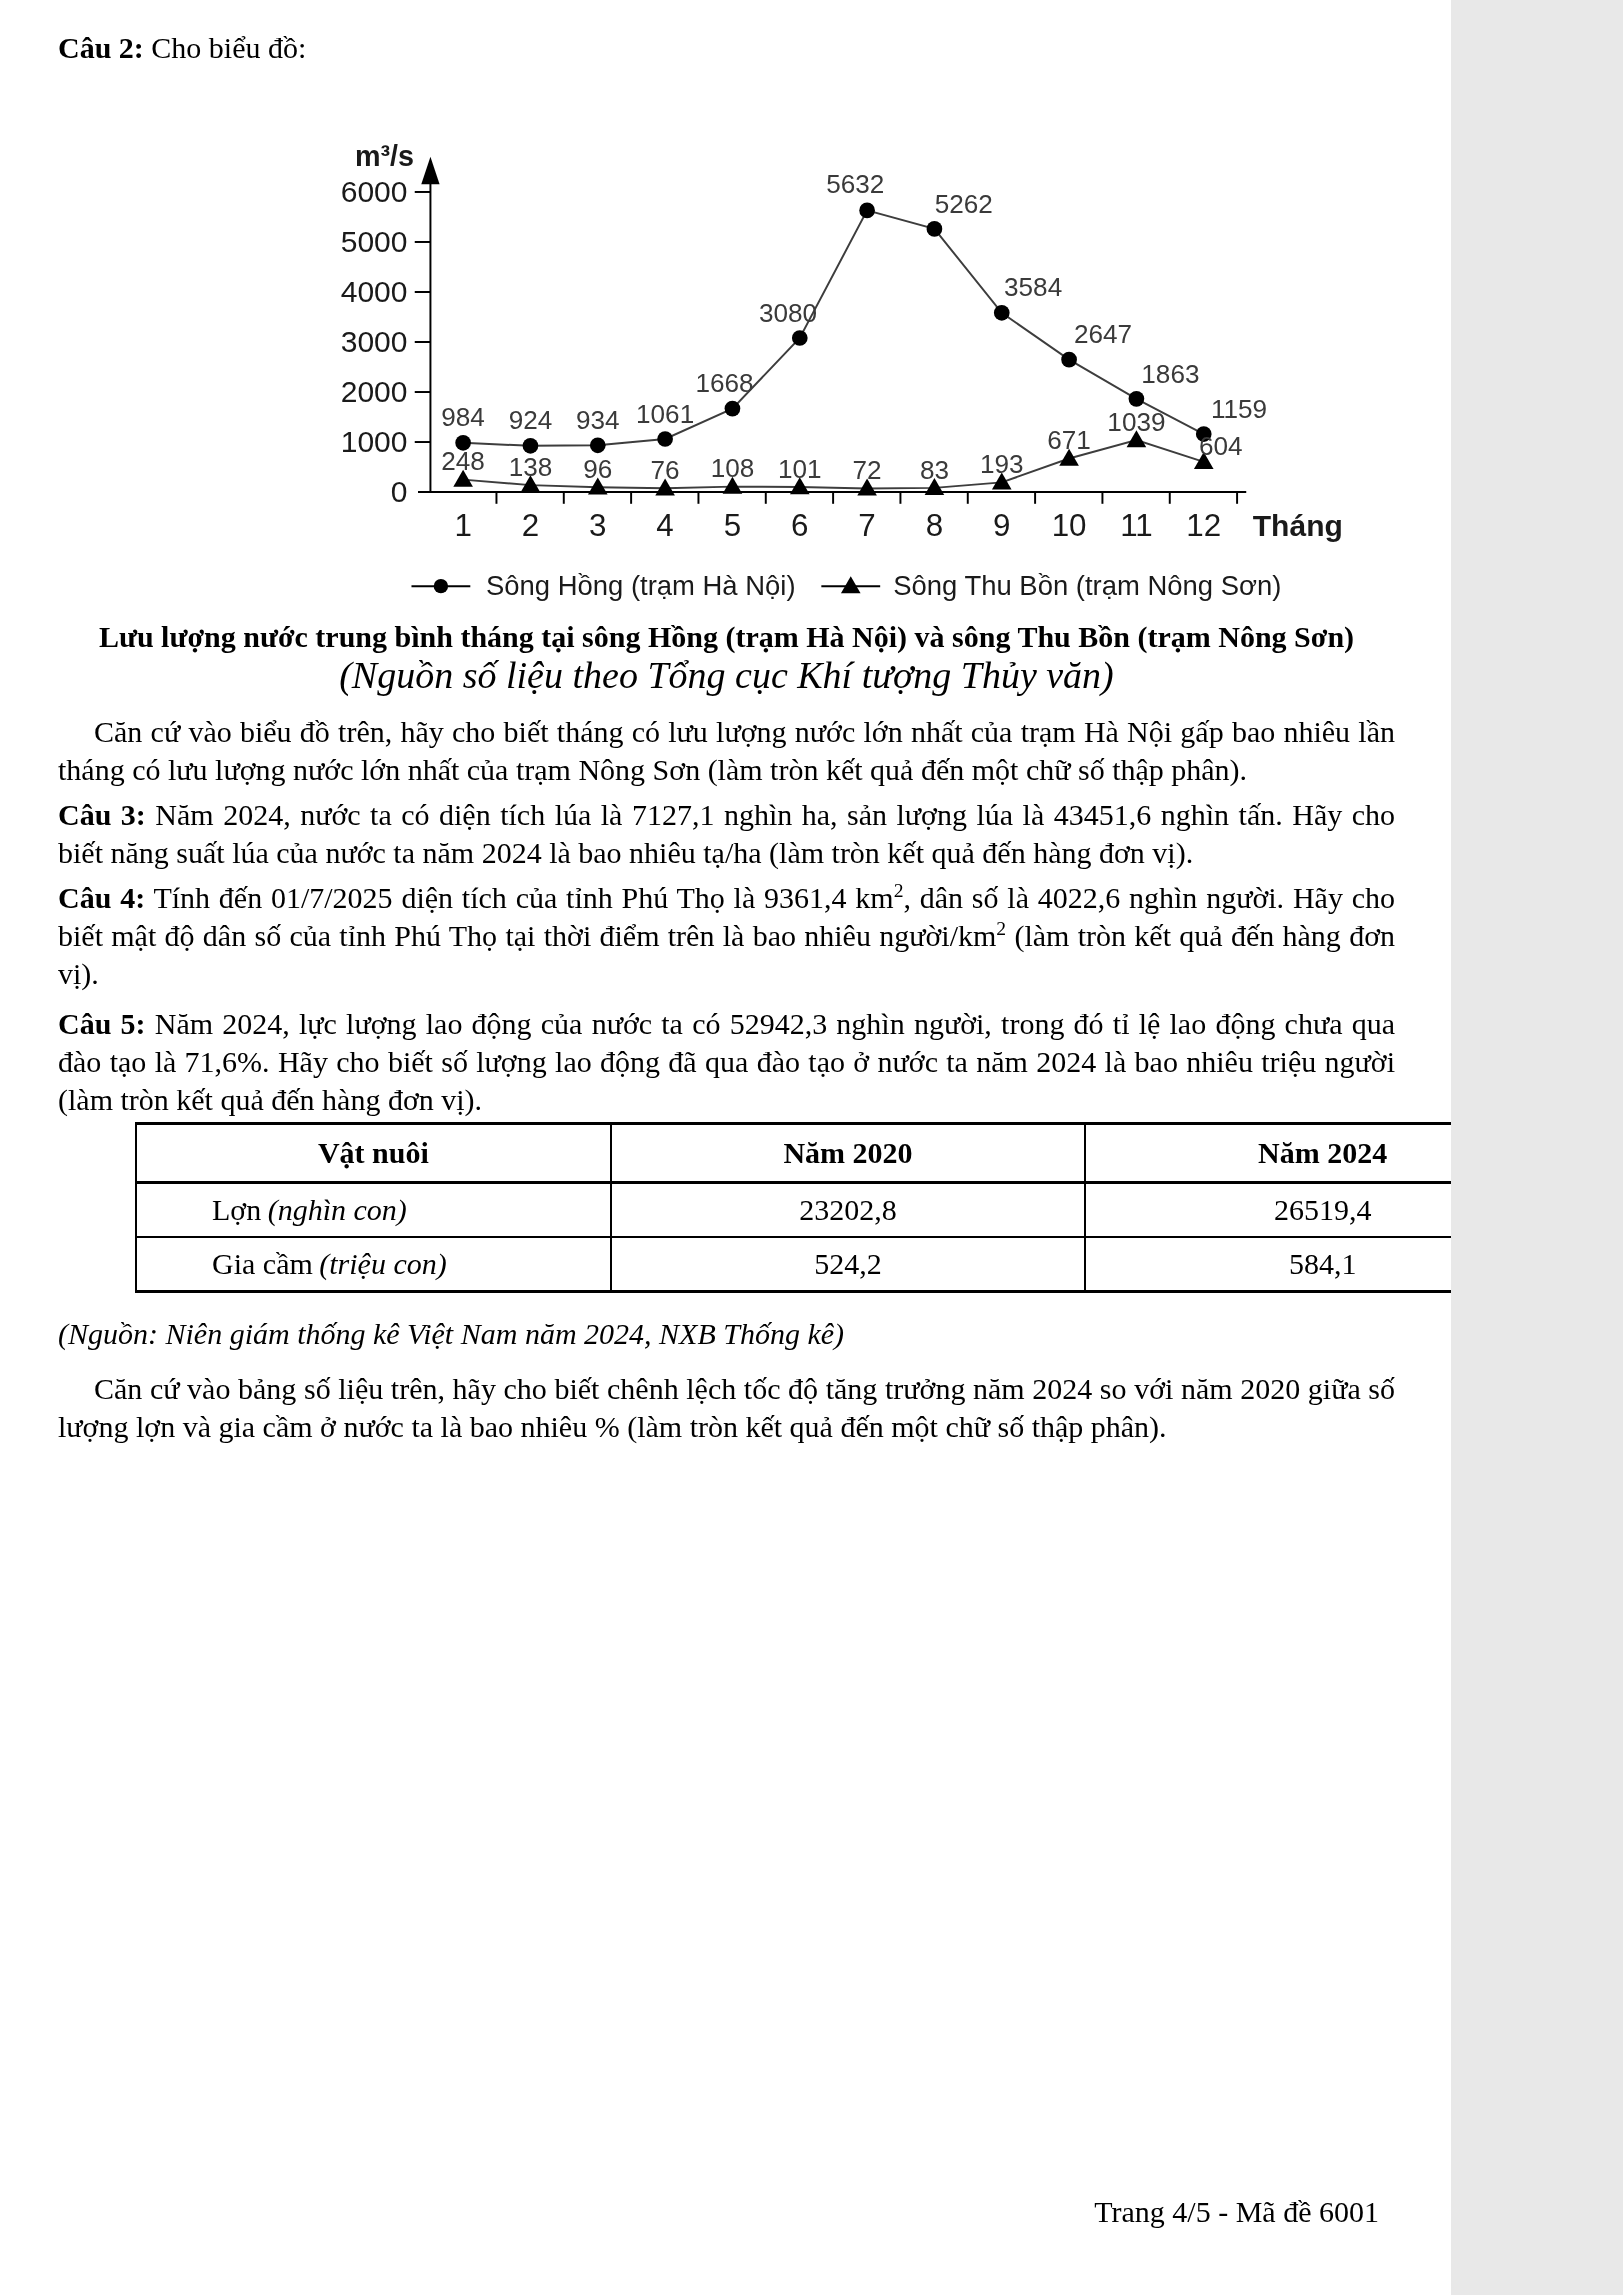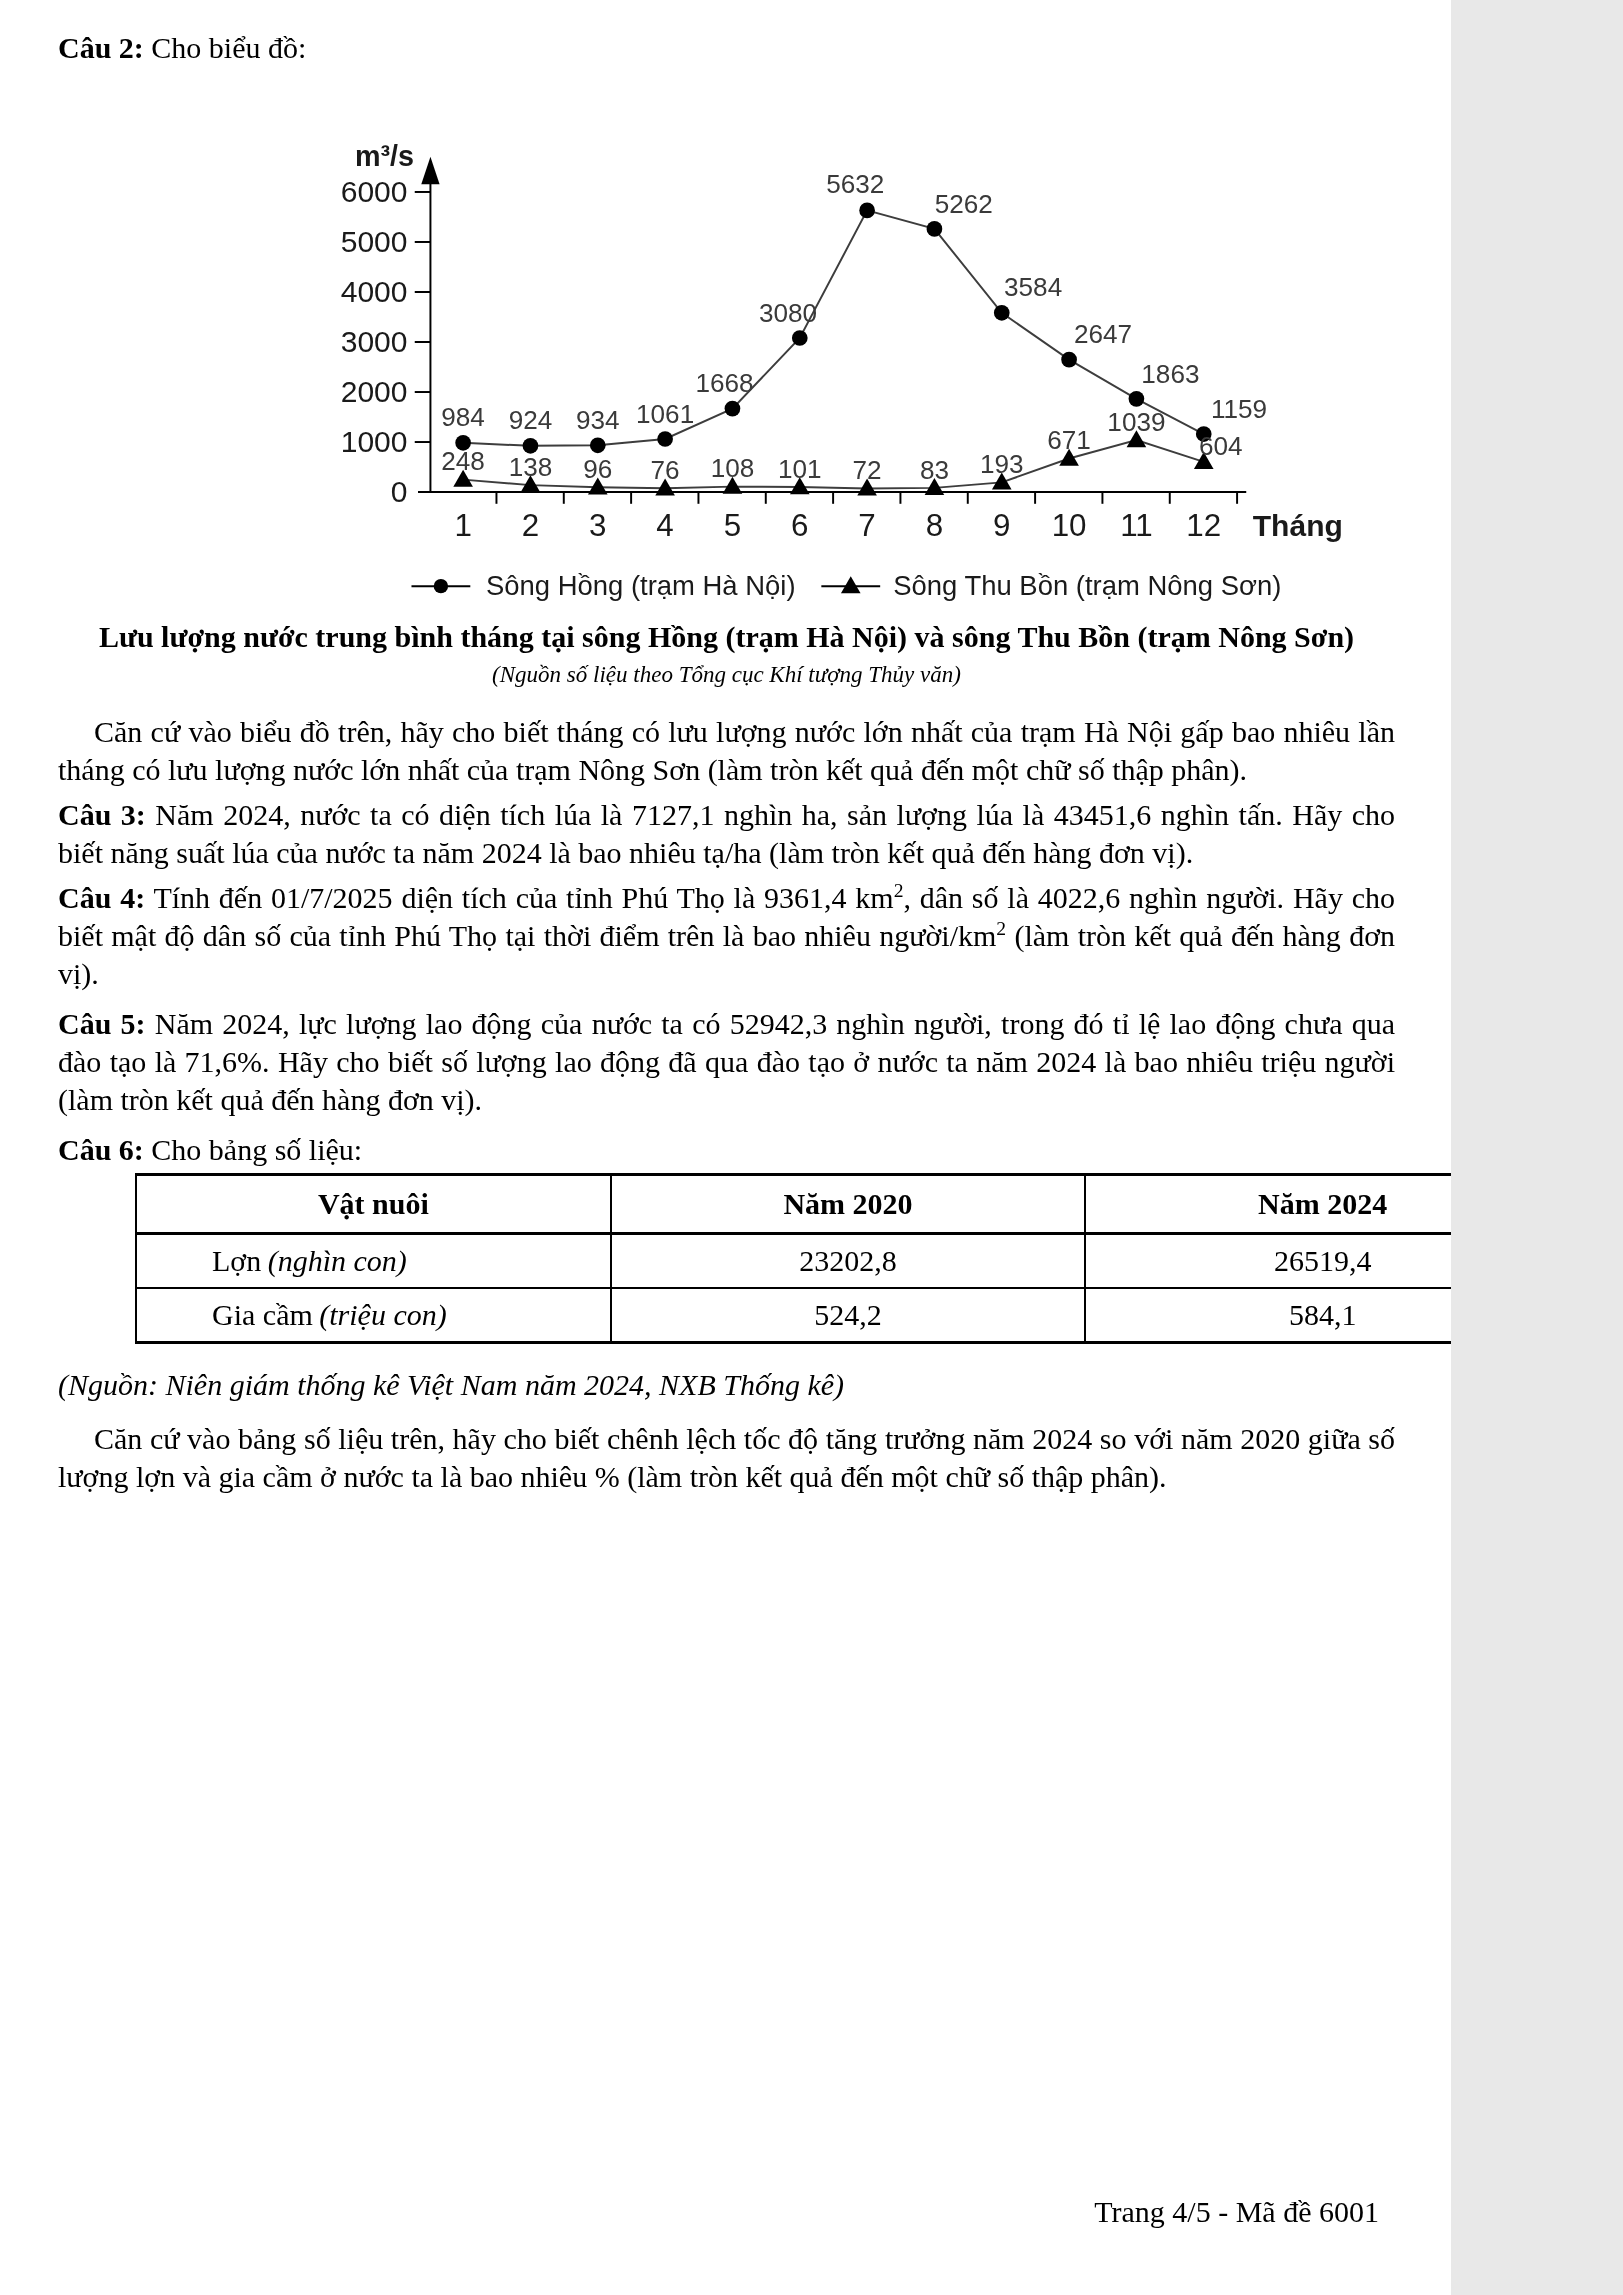--- a/index.html
+++ b/index.html
@@ -11,21 +11,21 @@
   b.qlabel{font-weight:bold;}
   .figure{margin:57px 0 0 204px;width:1086px;height:487px;}
   svg text{font-family:"Liberation Sans",sans-serif;fill:#1a1a1a;}
   svg .yt{font-size:46px;}
   svg .dl{font-size:40px;fill:#3a3a3a;}
   svg .mon{font-size:48px;}
   svg .xl{font-size:46px;font-weight:bold;}
   svg .unit{font-size:44px;font-weight:bold;}
   svg .leg{font-size:42px;}
   .chart-title{margin:6.5px 0 0 0;text-align:center;font-weight:bold;}
-  .chart-source{margin:0;text-align:center;font-style:italic;font-size:23px;}
+  .chart-source{margin:0;text-align:center;font-style:italic;font-size:38px;}
   .mt30{margin-top:19.6px;} .mt25{margin-top:16.4px;} .mt19{margin-top:12.4px;}
   .mt18{margin-top:11.8px;} .mt11{margin-top:7.2px;} .mt10{margin-top:6.5px;}
   .table-title{margin:2.6px 0 0 0;text-align:center;font-weight:bold;}
   table.data{border-collapse:collapse;margin:3.9px 0 0 77px;width:1426px;table-layout:fixed;}
   table.data th,table.data td{border-left:2px solid #000;border-right:2px solid #000;}
   table.data tr.hdr th{border-top:3.3px solid #000;border-bottom:3.3px solid #000;height:54px;
        font-weight:bold;text-align:center;vertical-align:middle;}
   table.data td{border-bottom:2.6px solid #000;height:50px;vertical-align:middle;}
   table.data tr:last-child td{border-bottom:3.3px solid #000;}
   td.animal{text-align:left;padding-left:75px;}
@@ -160,21 +160,20 @@
     <p class="chart-source">(Nguồn số liệu theo Tổng cục Khí tượng Thủy văn)</p>
 
     <p class="q indent mt30">Căn cứ vào biểu đồ trên, hãy cho biết tháng có lưu lượng nước lớn nhất của trạm Hà Nội gấp bao nhiêu lần tháng có lưu lượng nước lớn nhất của trạm Nông Sơn (làm tròn kết quả đến một chữ số thập phân).</p>
 
     <p class="q mt11"><b class="qlabel">Câu 3:</b><span> Năm 2024, nước ta có diện tích lúa là 7127,1 nghìn ha, sản lượng lúa là 43451,6 nghìn tấn. Hãy cho biết năng suất lúa của nước ta năm 2024 là bao nhiêu tạ/ha (làm tròn kết quả đến hàng đơn vị).</span></p>
 
     <p class="q mt10"><b class="qlabel">Câu 4:</b><span> Tính đến 01/7/2025 diện tích của tỉnh Phú Thọ là 9361,4 km</span><sup>2</sup><span>, dân số là 4022,6 nghìn người. Hãy cho biết mật độ dân số của tỉnh Phú Thọ tại thời điểm trên là bao nhiêu người/km</span><sup>2</sup><span> (làm tròn kết quả đến hàng đơn vị).</span></p>
 
     <p class="q mt18"><b class="qlabel">Câu 5:</b><span> Năm 2024, lực lượng lao động của nước ta có 52942,3 nghìn người, trong đó tỉ lệ lao động chưa qua đào tạo là 71,6%. Hãy cho biết số lượng lao động đã qua đào tạo ở nước ta năm 2024 là bao nhiêu triệu người (làm tròn kết quả đến hàng đơn vị).</span></p>
 
-    <p class="q mt19"><b class="qlabel">Câu 6:</b><span> Cho bảng số liệu:</span></p>
 
 
     <table class="data">
       <tbody>
           <tr class="hdr">
         <th>Vật nuôi</th>
         <th>Năm 2020</th>
         <th>Năm 2024</th>
       </tr>
       <tr>

